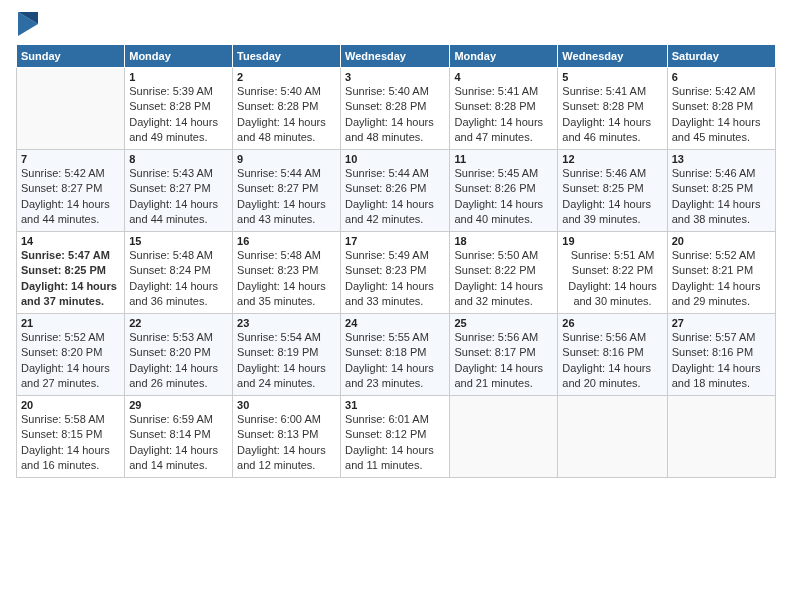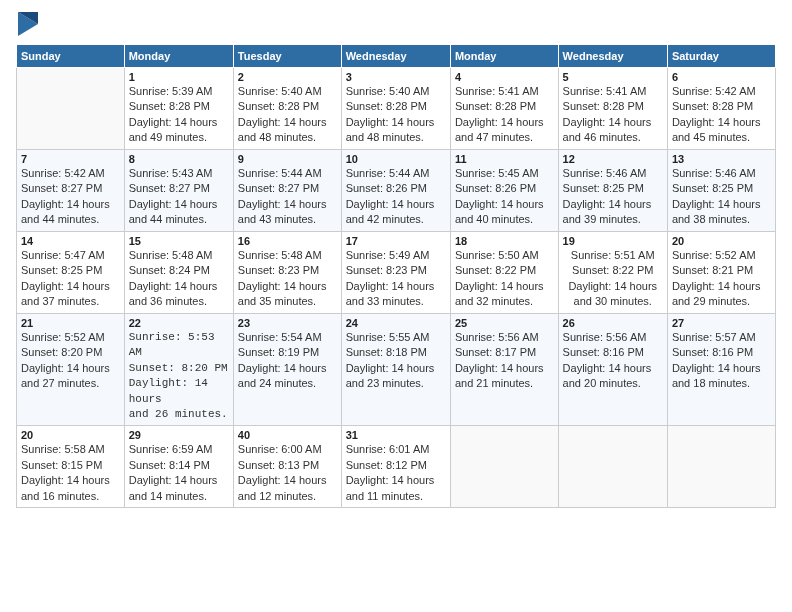--- a/index.html
+++ b/index.html
@@ -226,21 +226,21 @@
             <span class="day-num">13</span>
             <div class="day-info" style="white-space: pre-line;">Sunrise: 5:46 AM
 Sunset: 8:25 PM
 Daylight: 14 hours
 and 38 minutes.</div>
           </td>
         </tr>
         <tr>
           <td>
             <span class="day-num">14</span>
-            <div class="day-info" style="white-space: pre-line;">Sunrise: 5:47 AM
+            <div class="day-info" style="white-space: pre-line; font-weight: bold;">Sunrise: 5:47 AM
 Sunset: 8:25 PM
 Daylight: 14 hours
 and 37 minutes.</div>
           </td>
           <td>
             <span class="day-num">15</span>
             <div class="day-info" style="white-space: pre-line;">Sunrise: 5:48 AM
 Sunset: 8:24 PM
 Daylight: 14 hours
 and 36 minutes.</div>
@@ -284,21 +284,21 @@
         <tr>
           <td>
             <span class="day-num">21</span>
             <div class="day-info" style="white-space: pre-line;">Sunrise: 5:52 AM
 Sunset: 8:20 PM
 Daylight: 14 hours
 and 27 minutes.</div>
           </td>
           <td>
             <span class="day-num">22</span>
-            <div class="day-info" style="white-space: pre-line; font-family: Liberation Mono, monospace;">Sunrise: 5:53 AM
+            <div class="day-info" style="white-space: pre-line;">Sunrise: 5:53 AM
 Sunset: 8:20 PM
 Daylight: 14 hours
 and 26 minutes.</div>
           </td>
           <td>
             <span class="day-num">23</span>
             <div class="day-info" style="white-space: pre-line;">Sunrise: 5:54 AM
 Sunset: 8:19 PM
 Daylight: 14 hours
 and 24 minutes.</div>
@@ -341,21 +341,21 @@
 and 16 minutes.</div>
           </td>
           <td>
             <span class="day-num">29</span>
             <div class="day-info" style="white-space: pre-line;">Sunrise: 6:59 AM
 Sunset: 8:14 PM
 Daylight: 14 hours
 and 14 minutes.</div>
           </td>
           <td>
-            <span class="day-num">40</span>
+            <span class="day-num">30</span>
             <div class="day-info" style="white-space: pre-line;">Sunrise: 6:00 AM
 Sunset: 8:13 PM
 Daylight: 14 hours
 and 12 minutes.</div>
           </td>
           <td>
             <span class="day-num">31</span>
             <div class="day-info" style="white-space: pre-line;">Sunrise: 6:01 AM
 Sunset: 8:12 PM
 Daylight: 14 hours

